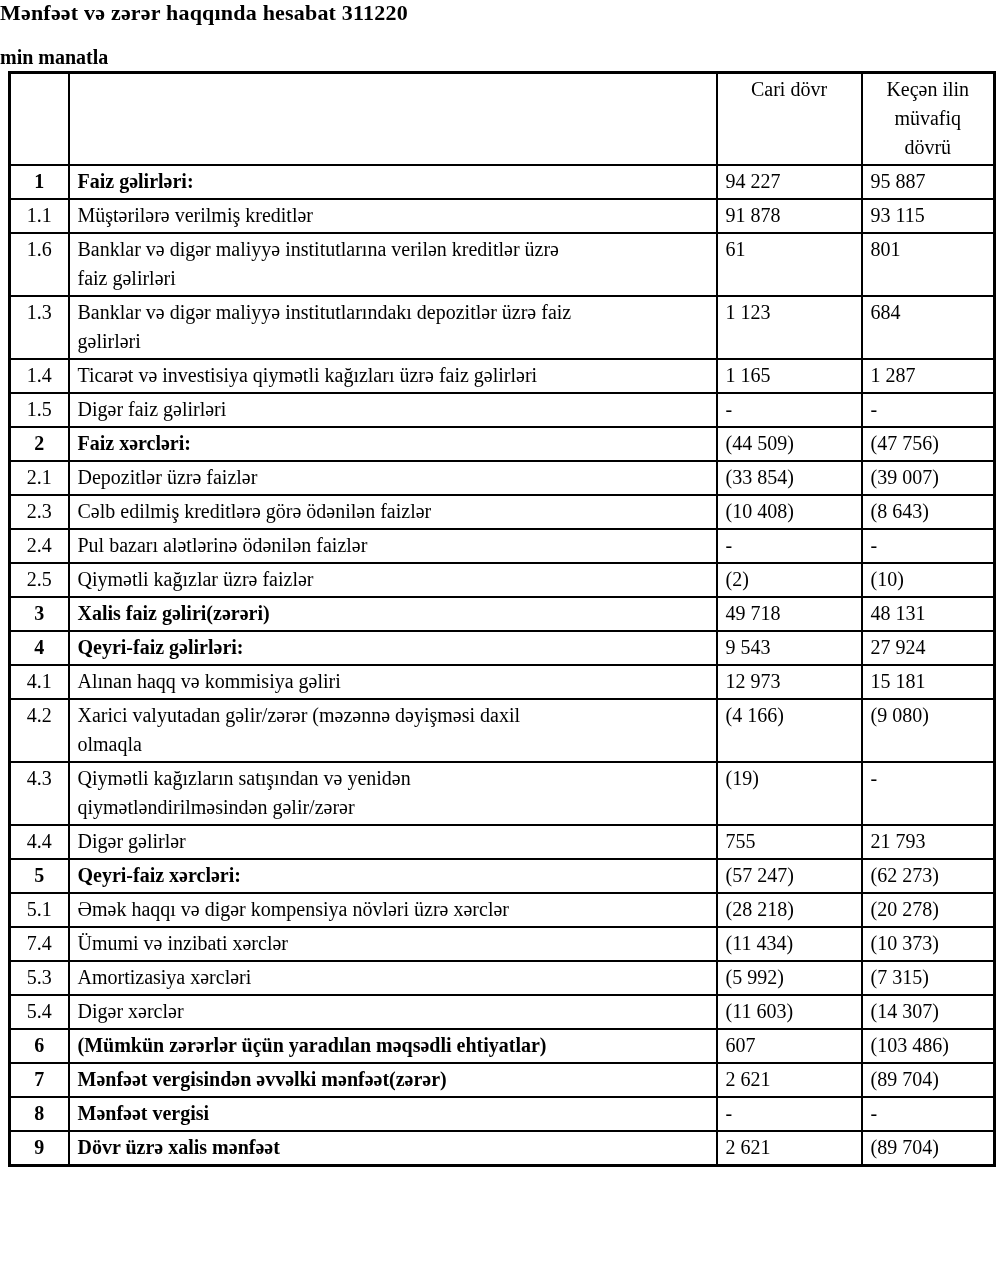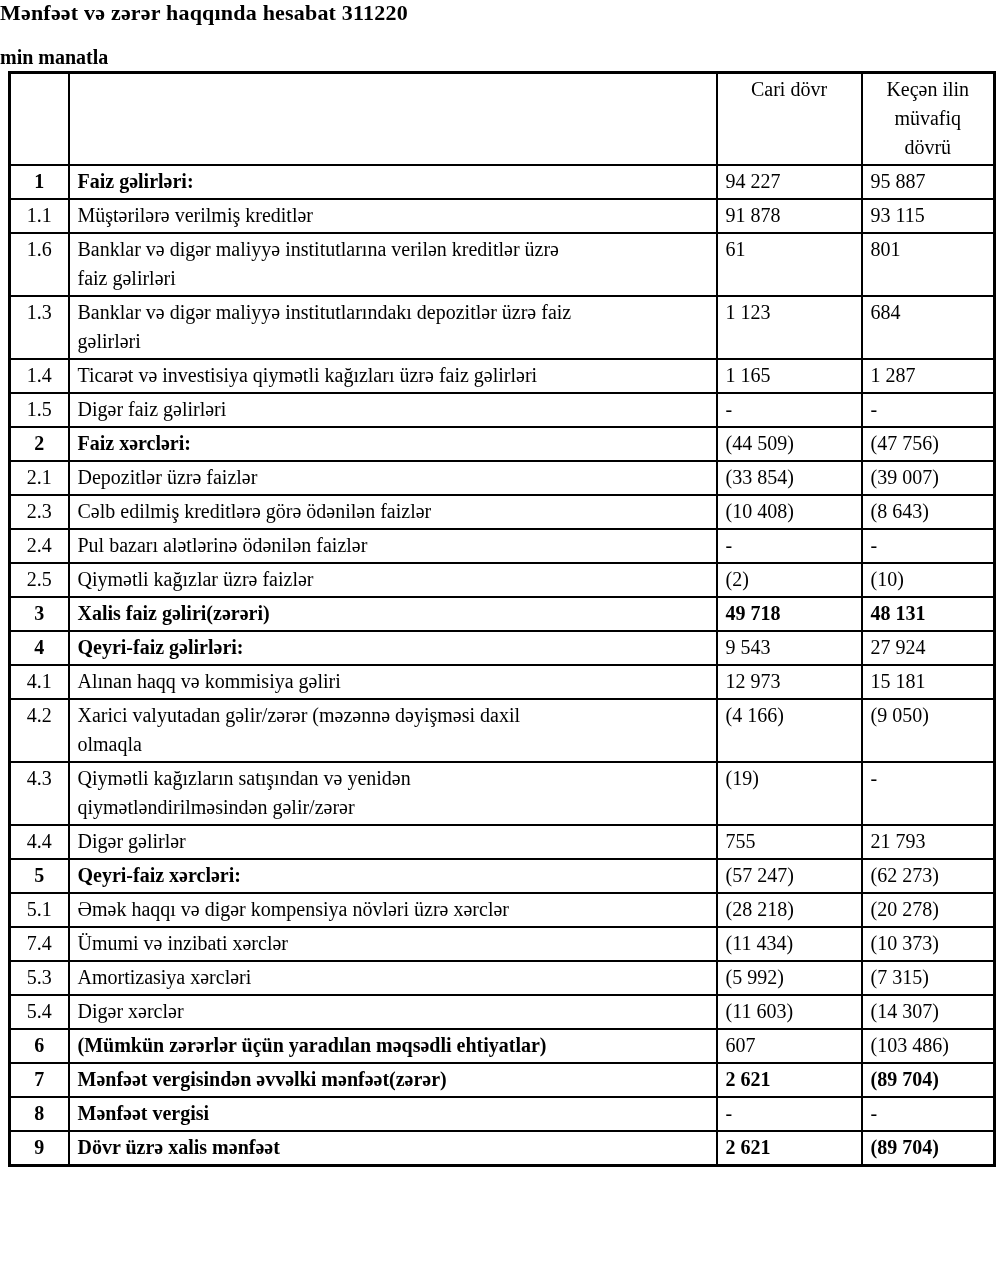--- a/index.html
+++ b/index.html
@@ -78,21 +78,21 @@
     padding-left: 13px;
   }
   tr.section td.col-num,
   tr.section td.col-label,
   tr.total td.col-num,
   tr.total td.col-label {
     font-weight: bold;
   }
   tr.total td.col-current,
   tr.total td.col-previous {
-    font-weight: bold;
+    font-weight: normal;
   }
 </style>
 </head>
 <body>
 
 <div class="page">
 
   <div class="title-wrap">
     <span class="doc-title">Mənfəət və zərər haqqında hesabat 311220</span>
   </div>
@@ -202,21 +202,21 @@
           <td class="col-num">4.1</td>
           <td class="col-label">Alınan haqq və kommisiya gəliri</td>
           <td class="col-current">12 973</td>
           <td class="col-previous">15 181</td>
         </tr>
         <tr class="item">
           <td class="col-num">4.2</td>
           <td class="col-label">Xarici valyutadan gəlir/zərər (məzənnə dəyişməsi daxil
 olmaqla</td>
           <td class="col-current">(4 166)</td>
-          <td class="col-previous">(9 050)</td>
+          <td class="col-previous">(9 080)</td>
         </tr>
         <tr class="item">
           <td class="col-num">4.3</td>
           <td class="col-label">Qiymətli kağızların satışından və yenidən
 qiymətləndirilməsindən gəlir/zərər</td>
           <td class="col-current">(19)</td>
           <td class="col-previous">-</td>
         </tr>
         <tr class="item">
           <td class="col-num">4.4</td>

